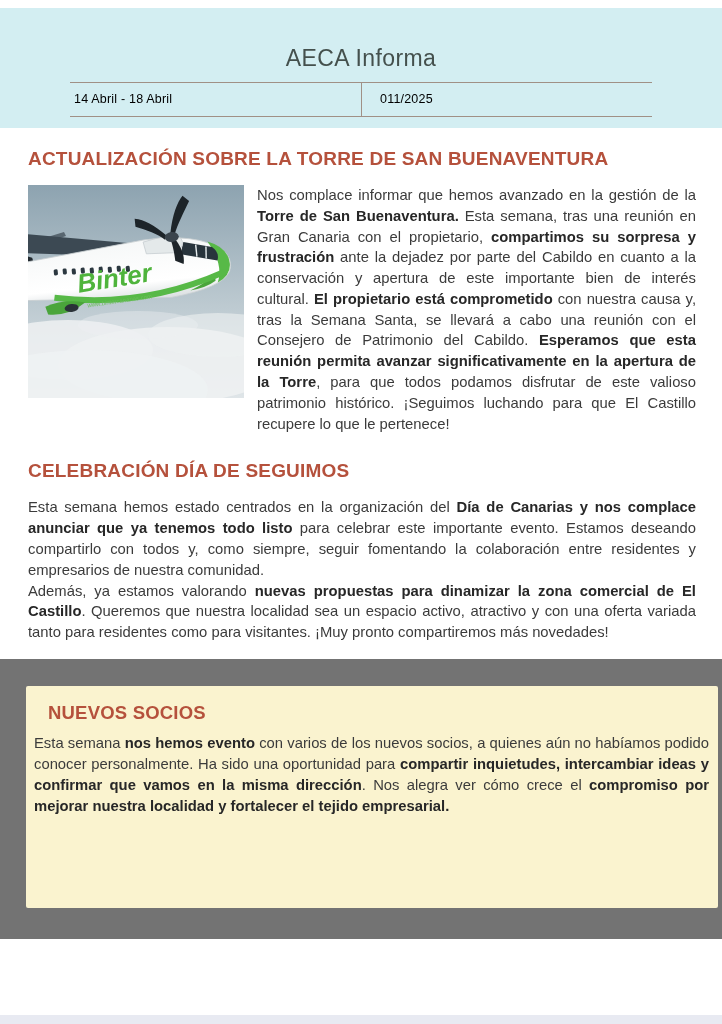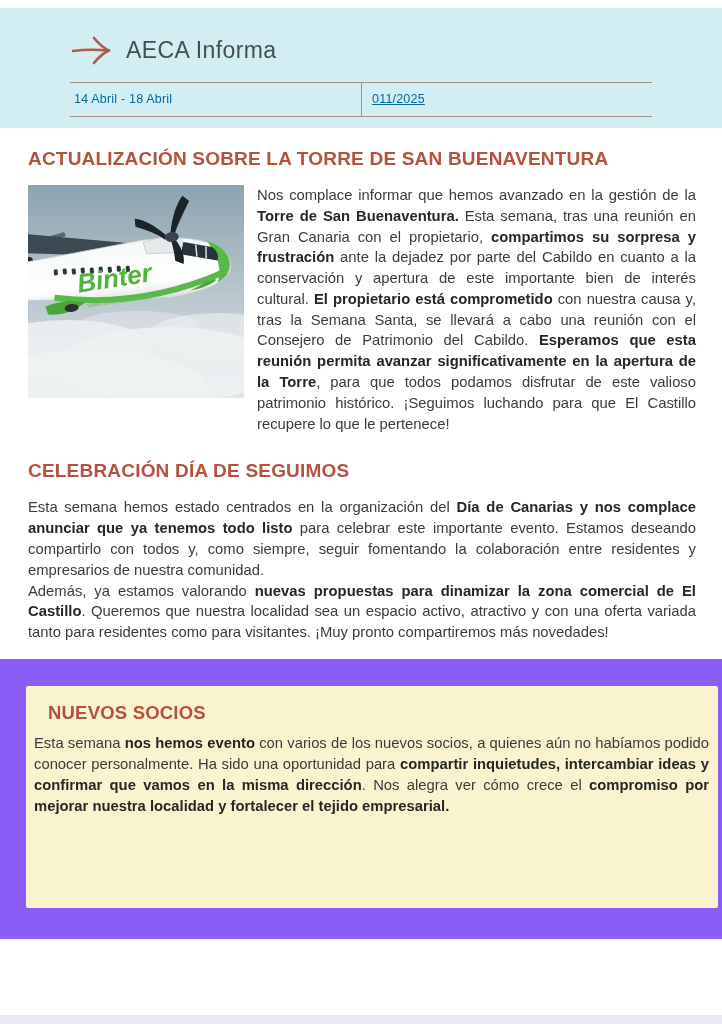--- a/index.html
+++ b/index.html
@@ -13,56 +13,56 @@
     color:#3b3b3b;
     overflow:hidden;
   }
   
   header {
     margin-top:8px;
     background:#d3eef2;
     padding:25px 70px 14px 70px;
     height:120px;
   }
-  .logo-row { display:flex; align-items:center; gap:12px; height:34px; }
+  .logo-row { display:flex; align-items:center; gap:12px; height:34px;flex-direction:column; }
   .logo-row svg { display:block; }
   .nl-title {
     font-size:23px; color:#44504d; letter-spacing:.4px; font-weight:500;
   }
   .meta-bar {
     margin-top:15px;
     display:flex;
     border-top:1px solid #a09086;
     border-bottom:1px solid #a09086;
   }
   .meta-cell {
-    font-size:12.5px; color:#0369a1; letter-spacing:.2px;
+    font-size:12.5px; color:#000000; letter-spacing:.2px;
     padding:9px 6px 10px 4px;
   }
   .meta-cell.left  { width:291px; }
-  .meta-cell.right { flex:1; border-left:1px solid #a09086; padding-left:10px;text-decoration:underline; }
+  .meta-cell.right { flex:1; border-left:1px solid #a09086; padding-left:18px; }
   
   main { padding:20px 26px 0 28px; }
   h2.sec-title {
     color:#b5513c; font-size:19px; font-weight:700; letter-spacing:.2px;
     margin-bottom:15px;
   }
   .art-row { display:flex; gap:13px; }
   .photo { width:216px; height:213px; flex:0 0 216px; overflow:hidden; }
   .photo svg { display:block; }
   p.body {
     text-align:justify;
     font-size:14.8px; line-height:1.405; color:#3b3b3b;
   }
   p.body b { color:#272727; }
   .sec-canarias { margin-top:26px; }
   
   .band {
     margin-top:16px;
-    background:#8b5cf6;
+    background:#737373;
     padding:27px 4px 31px 26px;
   }
   .box {
     background:#faf3cf;
     border-radius:2px;
     padding:12px 9px 30px 8px;
     min-height:222px;
   }
   .box h2.sec-title { margin:4px 0 9px 14px; font-size:18.5px; }
   .box p.body { line-height:1.42; }

